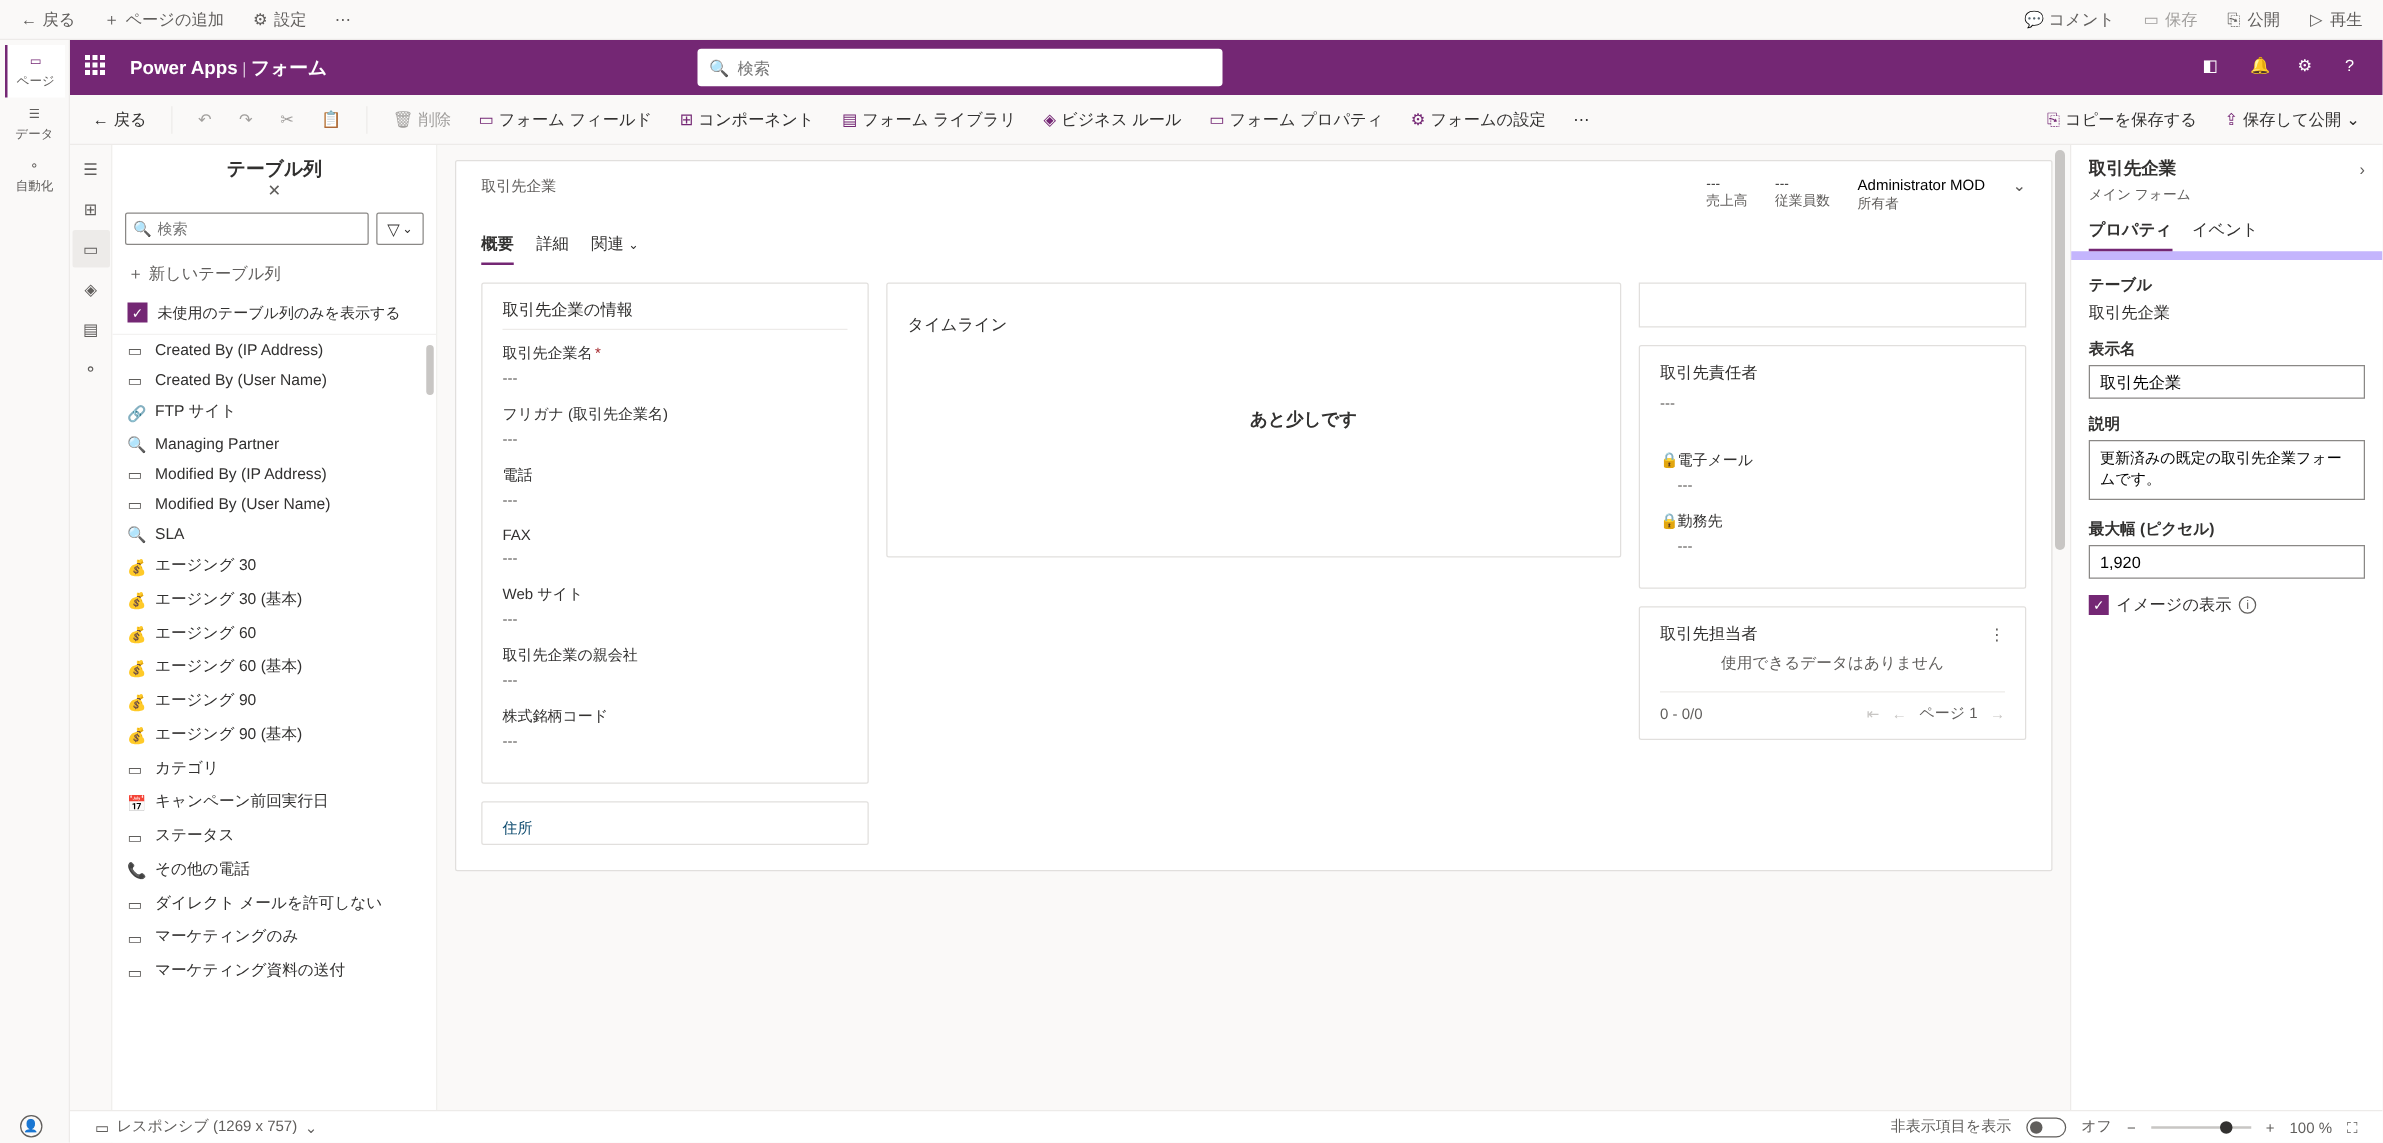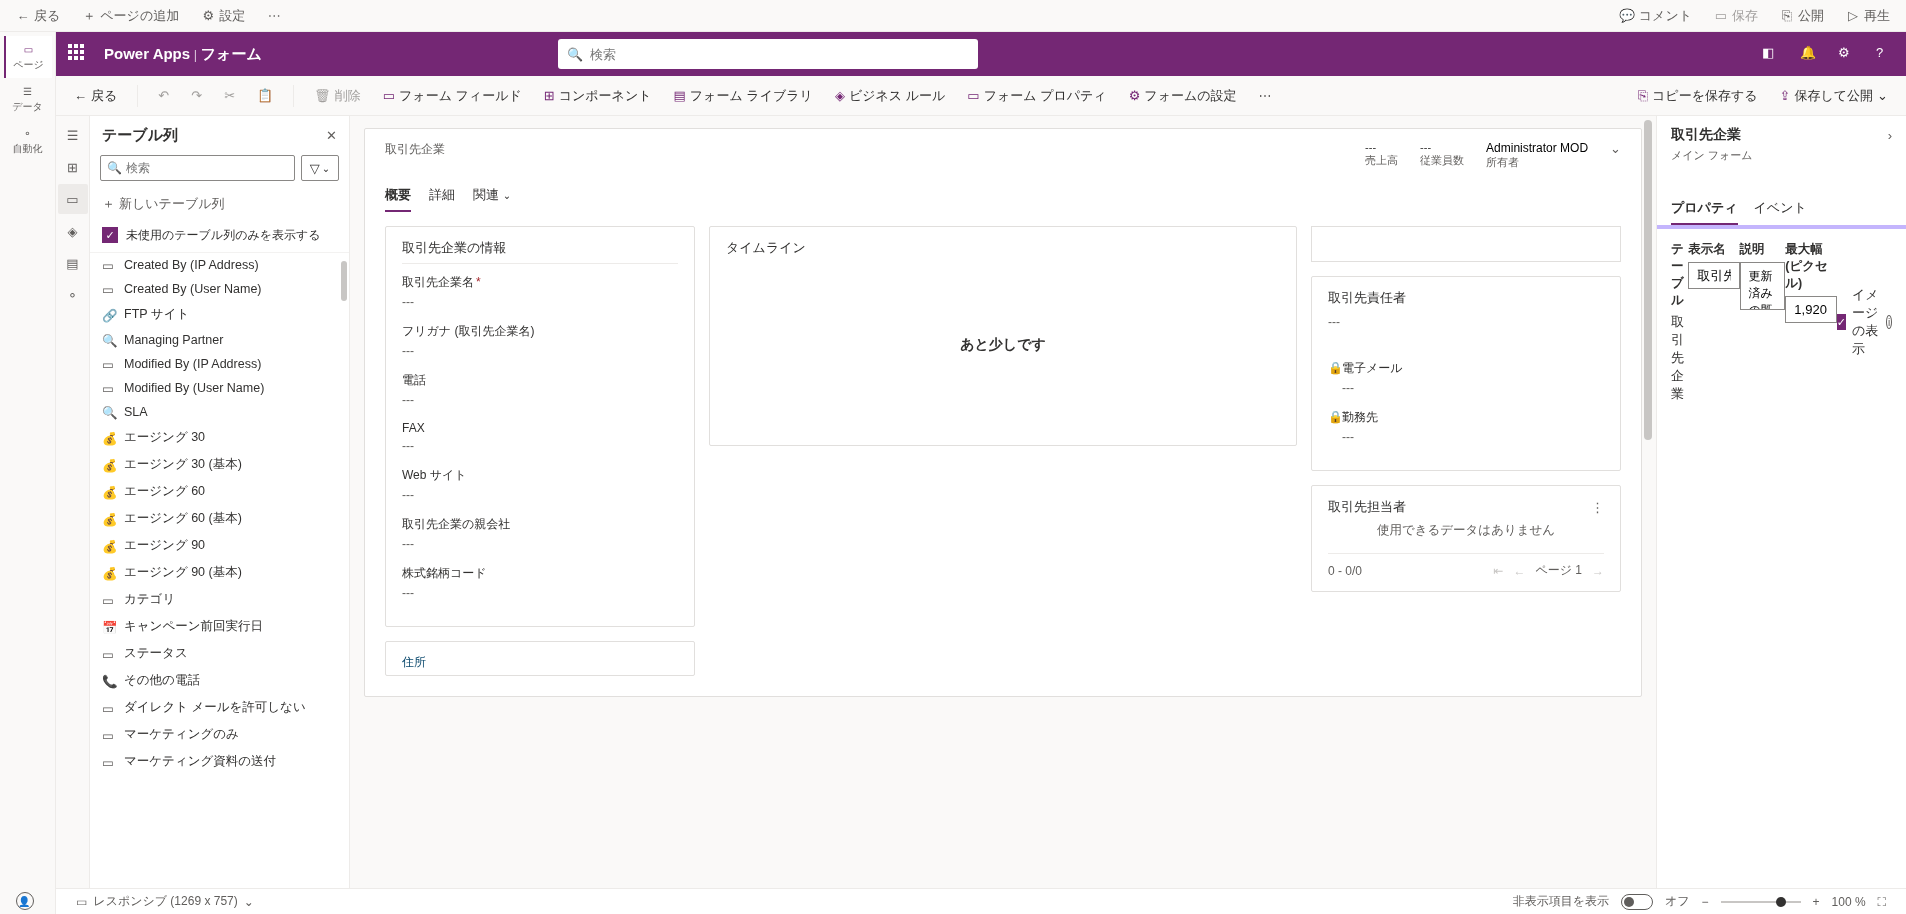--- a/index.html
+++ b/index.html
@@ -26,21 +26,21 @@
 .cmd-group { display: flex; align-items: center; gap: 10px; }
 .cmd-btn { display: flex; align-items: center; gap: 4px; padding: 4px 6px; cursor: pointer; color: #323130; font-size: 13px; }
 .cmd-btn.disabled { color: #a19f9d; }
 .cmd-sep { width: 1px; height: 22px; background: #edebe9; margin: 0 4px; }
 .cmd-right { margin-left: auto; display: flex; gap: 10px; align-items: center; }
 .content-row { flex: 1; display: flex; overflow: hidden; }
 .mini-rail { width: 34px; background: #faf9f8; border-right: 1px solid #edebe9; display: flex; flex-direction: column; align-items: center; padding-top: 4px; gap: 2px; }
 .mini-item { width: 30px; height: 30px; display: flex; align-items: center; justify-content: center; cursor: pointer; color: #605e5c; border-radius: 2px; }
 .mini-item.active { background: #edebe9; }
 .col-panel { width: 260px; background: #fff; border-right: 1px solid #edebe9; display: flex; flex-direction: column; }
-.col-head { display: flex; align-items: center; padding: 10px 12px; }
+.col-head { display: flex; align-items: center; padding: 10px 12px; flex-direction: column; }
 .col-title { font-size: 15px; font-weight: 600; flex: 1; }
 .col-close { cursor: pointer; color: #605e5c; }
 .col-search-row { display: flex; padding: 0 10px 8px; gap: 6px; }
 .col-search { flex: 1; border: 1px solid #8a8886; height: 26px; display: flex; align-items: center; padding: 0 6px; gap: 4px; border-radius: 2px; }
 .col-search input { border: none; outline: none; flex: 1; font-size: 12px; }
 .filter-btn { width: 38px; border: 1px solid #8a8886; display: flex; align-items: center; justify-content: center; gap: 2px; cursor: pointer; border-radius: 2px; }
 .new-col { padding: 6px 12px; color: #605e5c; display: flex; align-items: center; gap: 4px; cursor: pointer; }
 .chk-row { padding: 8px 12px; display: flex; gap: 8px; align-items: flex-start; }
 .chk { width: 16px; height: 16px; background: #742774; display: flex; align-items: center; justify-content: center; color: #fff; font-size: 11px; flex-shrink: 0; }
 .col-list { flex: 1; overflow-y: auto; border-top: 1px solid #f3f2f1; }
@@ -74,24 +74,24 @@
 .empty-box { border: 1px solid #e1dfdd; height: 36px; }
 .timeline-box { height: 220px; display: flex; align-items: center; justify-content: center; font-size: 14px; font-weight: 600; }
 .contact-box .page-row { display: flex; align-items: center; justify-content: space-between; padding-top: 8px; border-top: 1px solid #edebe9; margin-top: 8px; font-size: 12px; color: #605e5c; }
 .page-nav { display: flex; gap: 10px; align-items: center; }
 .more-dots { cursor: pointer; color: #605e5c; }
 .no-data { text-align: center; font-size: 12.5px; color: #605e5c; padding: 6px 0; }
 .prop-panel { width: 250px; background: #fff; border-left: 1px solid #edebe9; display: flex; flex-direction: column; }
 .prop-head { padding: 10px 14px 4px; display: flex; align-items: center; }
 .prop-head-t { font-weight: 600; font-size: 14px; flex: 1; }
 .prop-sub { font-size: 11px; color: #605e5c; padding: 0 14px 6px; }
-.prop-tabs { display: flex; gap: 16px; padding: 0 14px; border-bottom: 4px solid #c4b5fd; margin-top: 24px; }
+.prop-tabs { display: flex; gap: 16px; padding: 0 14px; border-bottom: 7px solid #c4b5fd; }
 .prop-tab { padding: 6px 0; font-size: 13px; cursor: pointer; }
 .prop-tab.active { border-bottom: 2px solid #742774; font-weight: 600; }
-.prop-body { padding: 12px 14px; display: flex; flex-direction: row; gap: 0; }
+.prop-body { padding: 12px 14px; display: flex; flex-direction: column; gap: 12px; }
 .prop-field label { font-size: 12.5px; font-weight: 600; display: block; margin-bottom: 4px; }
 .prop-ro { font-size: 13px; }
 .prop-input { width: 100%; border: 1px solid #8a8886; padding: 5px 8px; font-size: 13px; }
 .prop-textarea { width: 100%; border: 1px solid #8a8886; padding: 5px 8px; font-size: 12px; height: 48px; resize: none; }
 .chk-small { width: 16px; height: 16px; background: #742774; display: inline-flex; align-items: center; justify-content: center; color: #fff; font-size: 11px; margin-right: 6px; }
 .status-bar { position: absolute; left: 56px; right: 0; bottom: 0; height: 26px; background: #fff; border-top: 1px solid #edebe9; display: flex; align-items: center; padding: 0 20px; font-size: 12px; color: #605e5c; gap: 16px; }
 .status-right { margin-left: auto; display: flex; align-items: center; gap: 12px; }
 .toggle { width: 32px; height: 16px; border: 1px solid #605e5c; border-radius: 10px; position: relative; }
 .toggle::after { content: ""; position: absolute; width: 10px; height: 10px; background: #605e5c; border-radius: 50%; top: 2px; left: 2px; }
 .zoom-track { width: 80px; height: 2px; background: #c8c6c4; position: relative; }
@@ -438,21 +438,21 @@
                   <div class="fld-label">株式銘柄コード</div>
                   <div class="fld-val">---</div>
                 </div>
             </div>
             <div class="sec" style="margin-top:14px;padding-bottom:4px">
               <div style="font-size:12px;color:#0c4a6e">住所</div>
             </div>
           </div>
 
           <div class="col2">
-            <div class="sec timeline-box" style="flex-direction:column;display:flex;padding:12px 16px">
+            <div class="sec timeline-box" style="display:flex;padding:24px 16px">
               <div style="align-self:flex-start;font-weight:normal;font-size:13px;margin-bottom:auto">タイムライン</div>
               <div style="margin:auto">あと少しです</div>
               <div style="margin-top:auto"></div>
             </div>
           </div>
 
           <div class="col3">
             <div class="empty-box"></div>
             <div class="sec">
               <div style="font-size:13px;margin-bottom:8px">取引先責任者</div>

